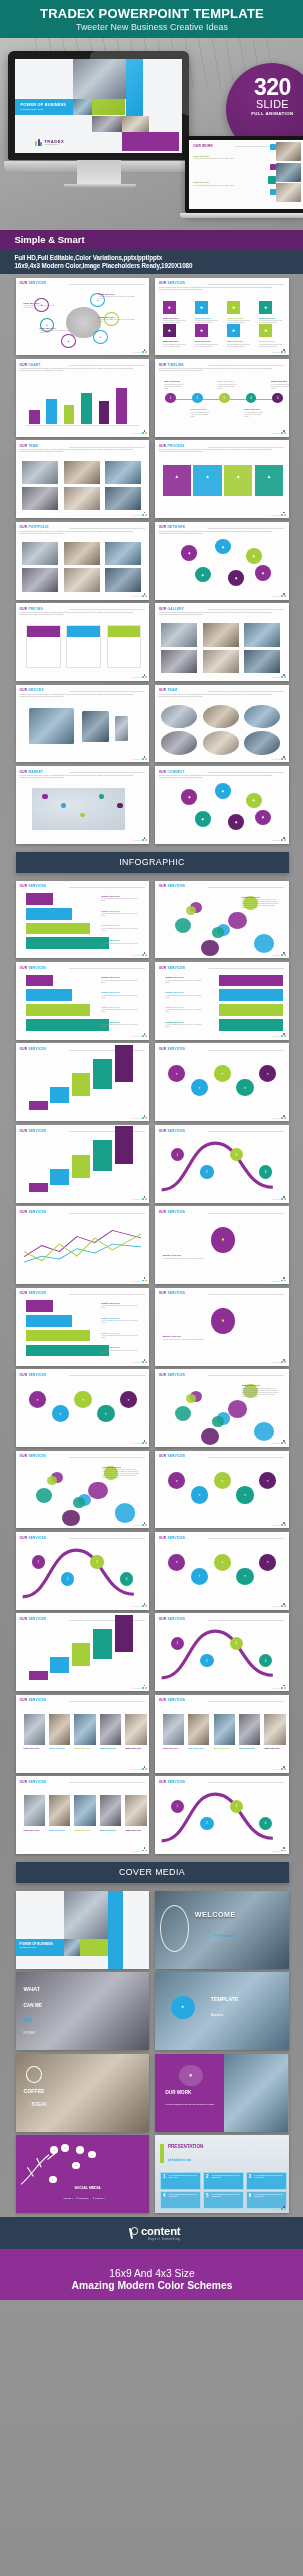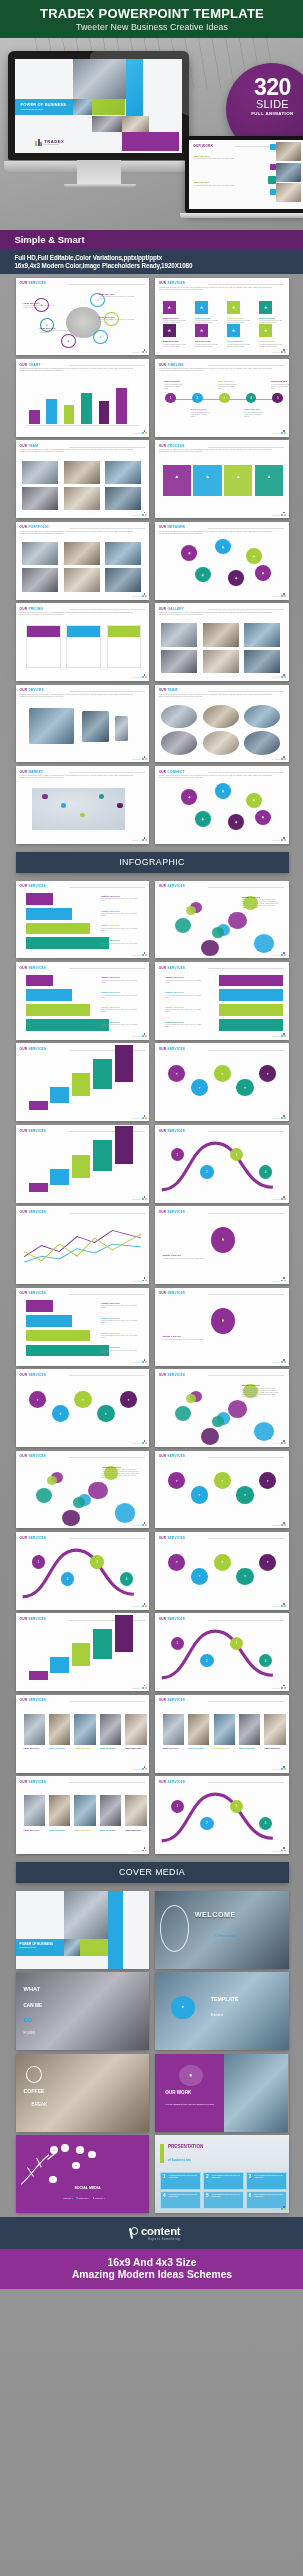--- a/index.html
+++ b/index.html
@@ -5,21 +5,21 @@
   * { box-sizing: border-box; margin:0; padding:0; }
   html,body { background:#8e8e8e; }
   body {
     width:304px; height:2802px; position:relative; overflow:hidden;
     font-family:"Liberation Sans", sans-serif;
     background:
       linear-gradient(100deg, rgba(255,255,255,.10) 0%, rgba(255,255,255,0) 30%),
       linear-gradient(180deg,#9a9a9a 0%,#8d8d8d 18%,#969696 40%,#8a8a8a 62%,#949494 82%,#8b8b8b 100%);
   }
   
-  .hdr { background:#14532d; padding:6.7px 5.2px 5.7px; text-align:center; }
+  .hdr { background:#0f766e; padding:6.7px 5.2px 5.7px; text-align:center; }
   .hdr h1 { color:#fff; font-size:13px; font-weight:bold; letter-spacing:0.2px; line-height:1.05; }
   .hdr h2 { color:#e9edf2; font-size:8.8px; font-weight:normal; margin-top:1.5px; letter-spacing:0.1px; }
 
   
   .hero { position:relative; height:192px; overflow:hidden;
     background:linear-gradient(160deg,#bfbfbf 0%,#a9a9a9 35%,#9e9e9e 60%,#8f8f8f 100%); }
   .hero .streak { position:absolute; top:-10.3px; left:10%; width:80%; height:62px;
     background:repeating-linear-gradient(80deg, rgba(120,120,120,.25) 0 1px, rgba(255,255,255,0) 1px 13.4px);
     filter:blur(0.5px); }
   .laptop { position:absolute; left:8.2px; top:13.4px; width:181px; height:109px;
@@ -113,21 +113,21 @@
   .ftr-navy{ background:#2e3f54; padding:9.3px 0 8.2px; text-align:center; }
   .logo-row{ display:flex; align-items:center; justify-content:center; gap:3.1px; }
   .logo-mark{ width:14.4px; height:12.4px; position:relative; }
   .logo-mark span{ position:absolute; border:1.8px solid #fff; border-radius:50%; width:7.7px;height:7.7px;}
   .logo-mark i{ position:absolute; left:6.2px; top:1px; width:1.8px; height:11.3px; background:#fff;
      transform:rotate(-12deg); border-radius:1px;}
   .logo-txt b{ color:#fff; font-size:11.3px; font-weight:bold; letter-spacing:-0.2px; display:block; line-height:1;}
   .logo-txt s{ color:#c7ced8; font-size:2.6px; letter-spacing:0.7px; text-decoration:none; display:block;
      text-align:right; margin-top:1px;}
   .ftr-purple{ background:#8e2f95; color:#fff; text-align:center; padding:7.2px 0 9.3px; }
-  .ftr-purple .l1{ font-size:10.3px; font-weight:bold; }
+  .ftr-purple .l1{ font-size:10.3px; font-weight:normal;margin-top:11px; }
   .ftr-purple .l2{ font-size:10.3px; font-weight:bold; margin-top:1px;}
 </style>
 </head>
 <body>
 
 <div class="hdr">
   <h1>TRADEX POWERPOINT TEMPLATE</h1>
   <h2>Tweeter New Business Creative Ideas</h2>
 </div>
 
@@ -1206,15 +1206,15 @@
         <i></i>
       </div>
     <div class="logo-txt">
       <b>content</b>
       <s>Expect Something</s>
     </div>
   </div>
 </div>
 <div class="ftr-purple">
   <div class="l1">16x9 And 4x3 Size</div>
-  <div class="l2">Amazing Modern Ideas Schemes</div>
+  <div class="l2">Amazing Modern Color Schemes</div>
 </div>
 
 
 </body></html>

